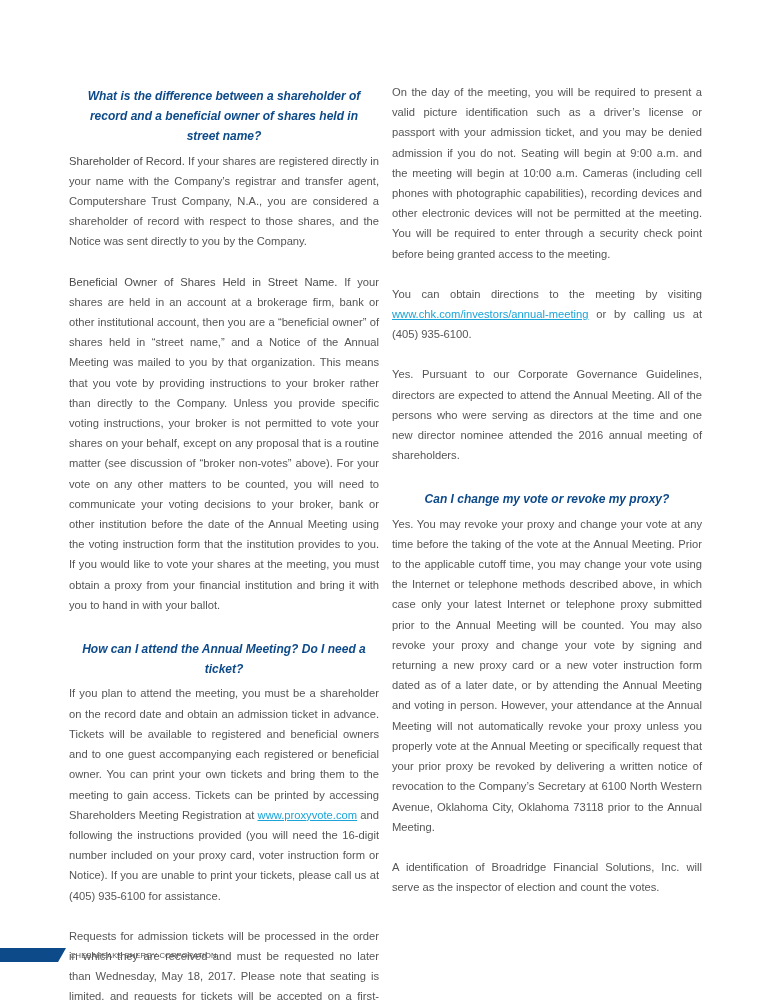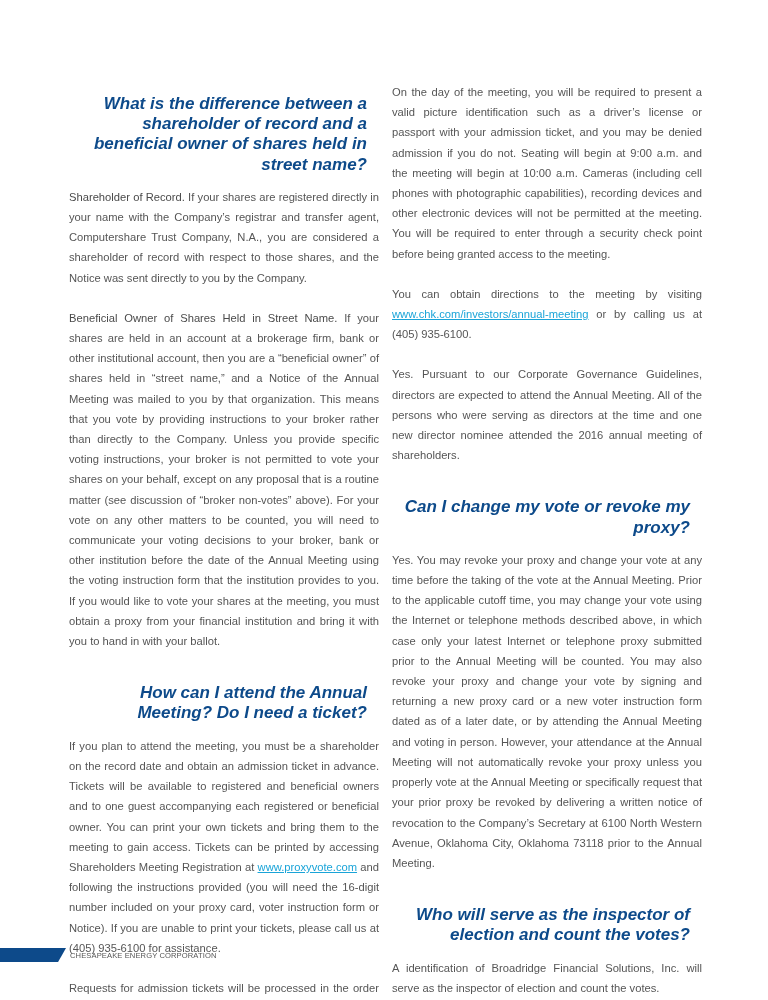--- a/index.html
+++ b/index.html
@@ -1,21 +1,21 @@
 <!DOCTYPE html>
 <html><head>
 <meta charset="utf-8">
 <style>
   html, body { margin: 0; padding: 0; background: #ffffff; }
   body { width: 768px; height: 1000px; position: relative; overflow: hidden;
          font-family: "Liberation Sans", sans-serif; color: #555555; }
   .col { position: absolute; top: 82px; width: 310px; font-size: 11.2px; line-height: 20.2px; text-align: justify; }
   .col-left { left: 69px; }
   .col-right { left: 392px; }
-  .q { font-weight: bold; font-style: italic; color: #0d4a8a; font-size: 17px; line-height: 20.2px; text-align: right; margin: 12px; }
+  .q { font-weight: bold; font-style: italic; color: #0d4a8a; font-size: 12px; line-height: 20.2px; text-align: center; margin: 4px; }
   .p { margin: 0; hyphens: auto; }
   .gap { height: 20px; }
   .lead { font-weight: normal; color: #4a4a4a; }
   a, .link { color: #1aa4d8; text-decoration: underline; }
   .footer { position: absolute; left: 0; top: 948px; height: 14px; display: flex; align-items: center; }
   .footer-bar { position: relative; width: 66px; height: 14px; background: #0d4a8a;
                 clip-path: polygon(0 0, 100% 0, 88% 100%, 0 100%); }
   .footer-num { position: absolute; right: 12px; top: 14px; line-height: 14px; font-size: 8.5px; font-weight: bold; color: #ffffff; }
   .footer-text { margin-left: 4px; font-size: 7.6px; color: #555555; letter-spacing: 0.1px; }
 </style>
@@ -37,21 +37,20 @@
 <div class="col col-right">
   <p class="p">On the day of the meeting, you will be required to present a valid picture identification such as a driver’s license or passport with your admission ticket, and you may be denied admission if you do not. Seating will begin at 9:00 a.m. and the meeting will begin at 10:00 a.m. Cameras (including cell phones with photographic capabilities), recording devices and other electronic devices will not be permitted at the meeting. You will be required to enter through a security check point before being granted access to the meeting.</p>
   <div class="gap"></div>
   <p class="p"><span>You can obtain directions to the meeting by visiting </span><span class="link">www.chk.com/investors/annual-meeting</span><span> or by calling us at (405) 935-6100.</span></p>
   <div class="gap"></div>
   <p class="p">Yes. Pursuant to our Corporate Governance Guidelines, directors are expected to attend the Annual Meeting. All of the persons who were serving as directors at the time and one new director nominee attended the 2016 annual meeting of shareholders.</p>
   <div class="gap"></div>
   <p class="q">Can I change my vote or revoke my proxy?</p>
   <p class="p">Yes. You may revoke your proxy and change your vote at any time before the taking of the vote at the Annual Meeting. Prior to the applicable cutoff time, you may change your vote using the Internet or telephone methods described above, in which case only your latest Internet or telephone proxy submitted prior to the Annual Meeting will be counted. You may also revoke your proxy and change your vote by signing and returning a new proxy card or a new voter instruction form dated as of a later date, or by attending the Annual Meeting and voting in person. However, your attendance at the Annual Meeting will not automatically revoke your proxy unless you properly vote at the Annual Meeting or specifically request that your prior proxy be revoked by delivering a written notice of revocation to the Company’s Secretary at 6100 North Western Avenue, Oklahoma City, Oklahoma 73118 prior to the Annual Meeting.</p>
   <div class="gap"></div>
-  <p class="q">Who will serve as the inspector of election and count the votes?</p>
   <p class="p">A identification of Broadridge Financial Solutions, Inc. will serve as the inspector of election and count the votes.</p>
 </div>
 
 <div class="footer">
   <div class="footer-bar">
     <span class="footer-num">18</span>
   </div>
   <span class="footer-text">CHESAPEAKE ENERGY CORPORATION</span>
 </div>
 

